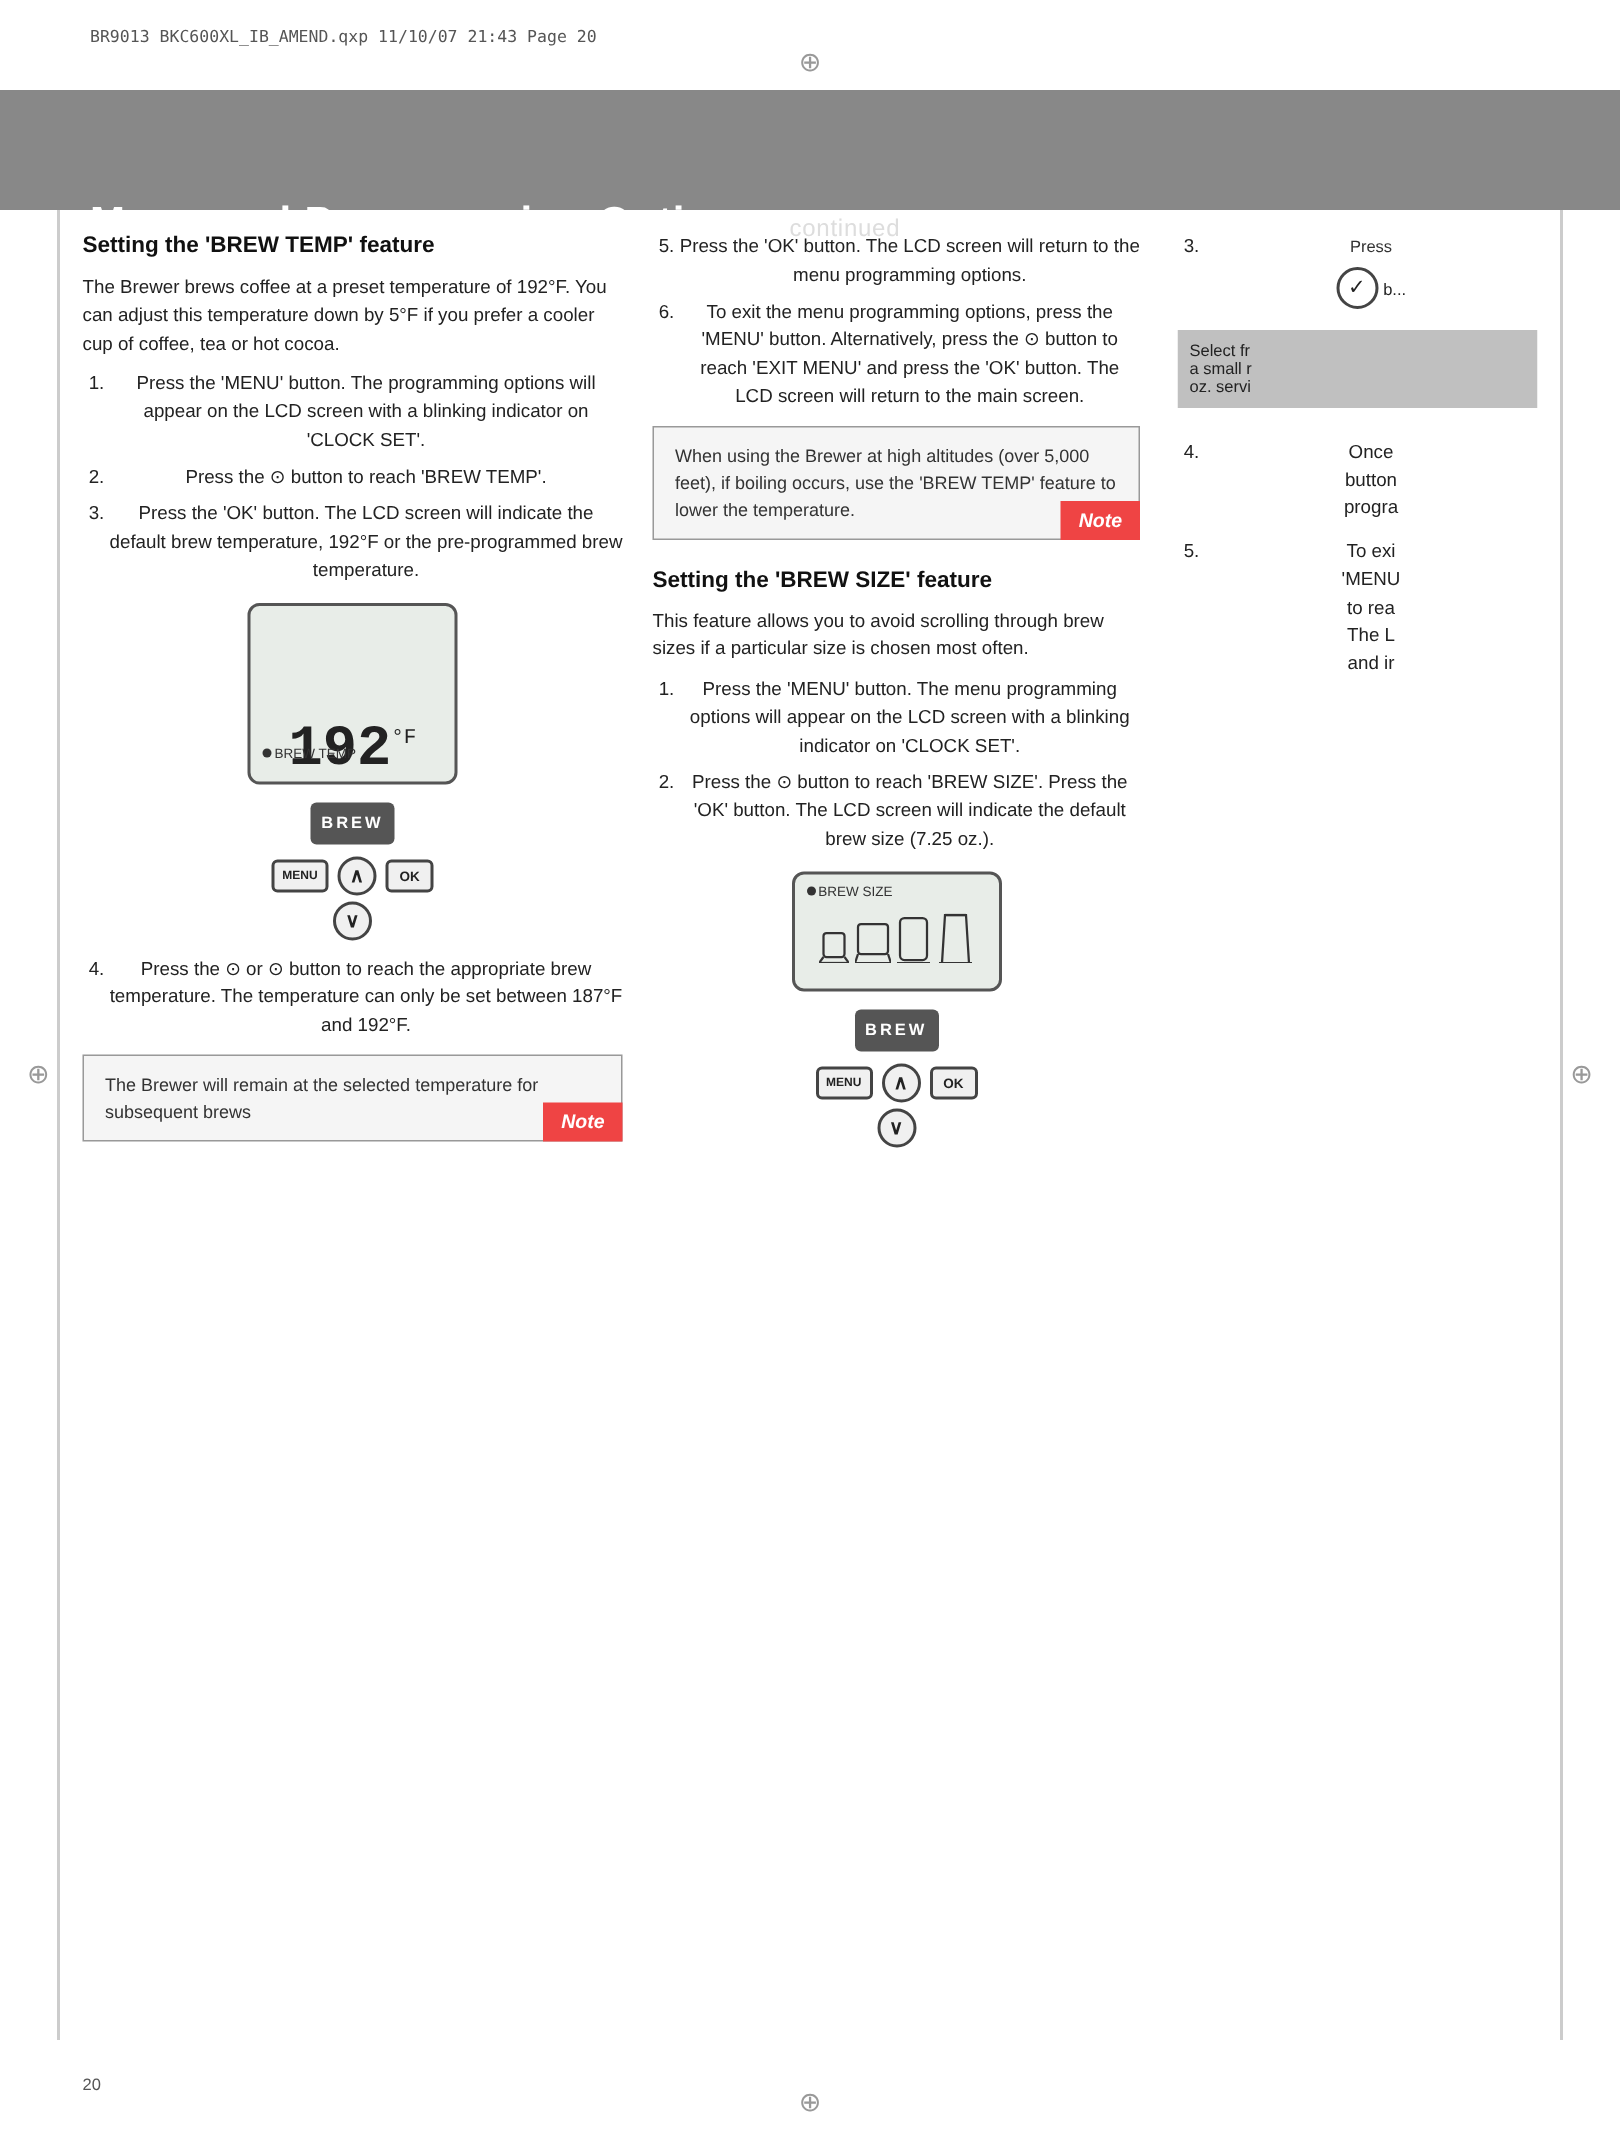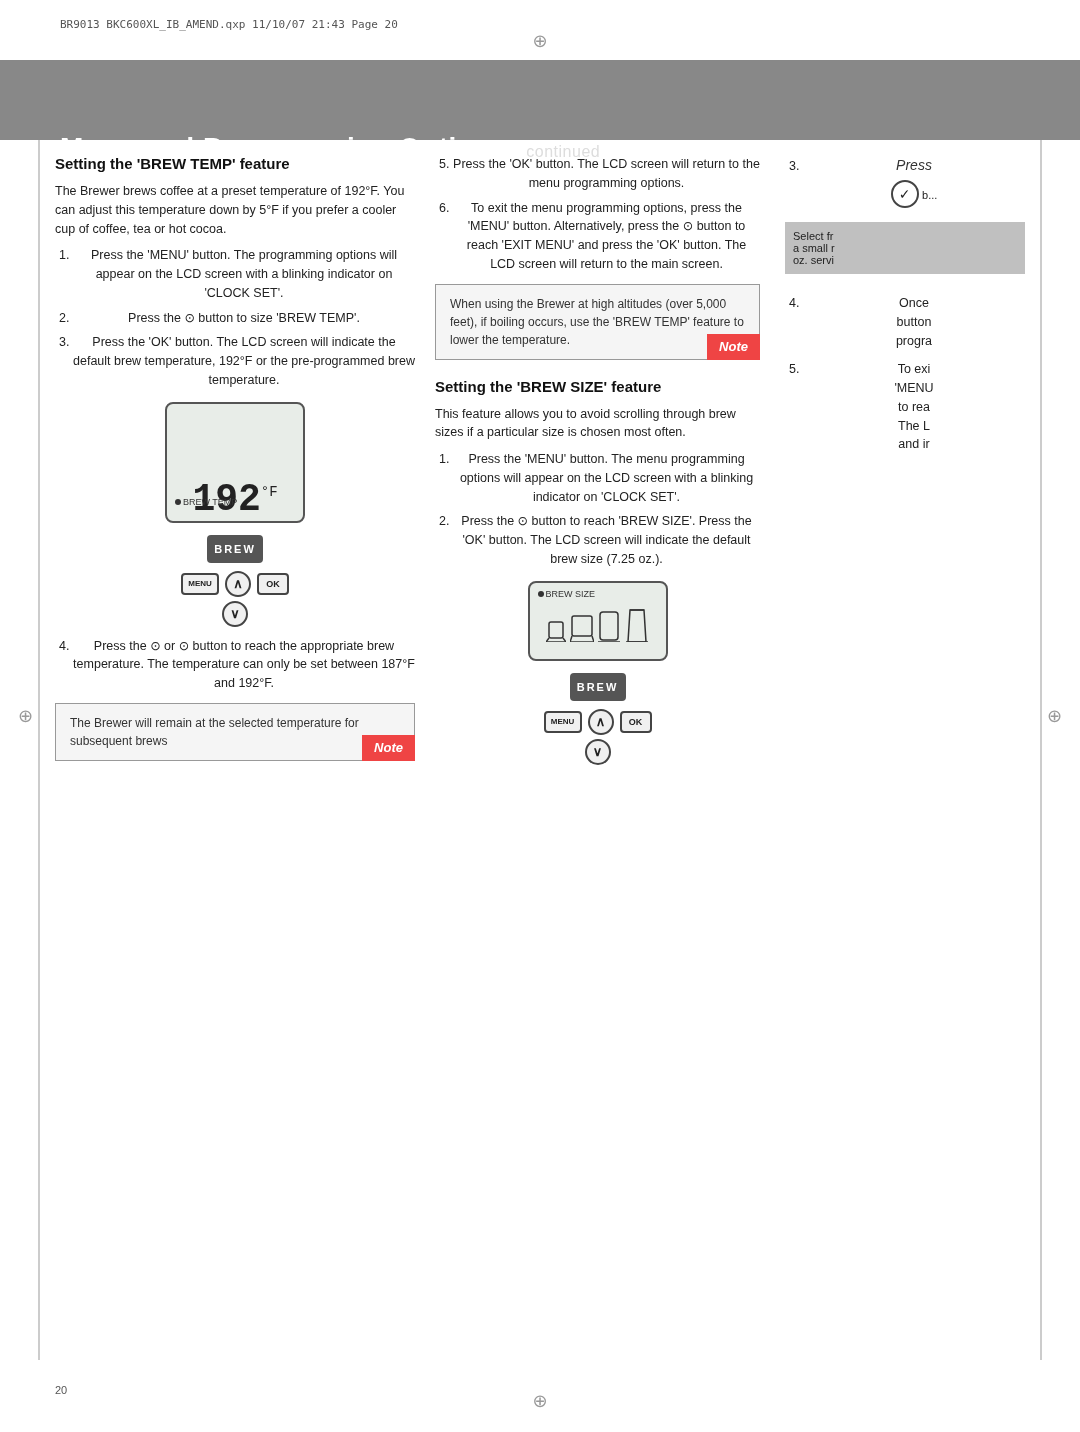--- a/index.html
+++ b/index.html
@@ -296,25 +296,24 @@
       top: 50%;
       left: 18px;
       transform: translateY(-50%);
     }
     .reg-mid-right {
       top: 50%;
       right: 18px;
       transform: translateY(-50%);
     }
     .right-partial-text {
-      font-size: 14px;
+      font-size: 11px;
       line-height: 1.5;
       color: #333;
       padding: 0 4px;
-      font-style: italic;
     }
   </style>
 </head>
 <body>
 
 <div class="page-container">
 
   <div class="reg-mark reg-top-center">⊕</div>
   <div class="reg-mark reg-bottom-center">⊕</div>
   <div class="reg-mark reg-mid-left">⊕</div>
@@ -338,21 +337,21 @@
   <div class="content">
     <div class="columns">
 
       <div class="col-left">
         <div class="section-title">
           <span>Setting the 'BREW TEMP' feature</span>
         </div>
         <p>The Brewer brews coffee at a preset temperature of 192°F. You can adjust this temperature down by 5°F if you prefer a cooler cup of coffee, tea or hot cocoa.</p>
         <ol>
           <li>Press the 'MENU' button. The programming options will appear on the LCD screen with a blinking indicator on 'CLOCK SET'.</li>
-          <li>Press the ⊙ button to size 'BREW TEMP'.</li>
+          <li>Press the ⊙ button to reach 'BREW TEMP'.</li>
           <li>Press the 'OK' button. The LCD screen will indicate the default brew temperature, 192°F or the pre-programmed brew temperature.</li>
         </ol>
 
         <div style="text-align:center; margin: 10px 0;">
           <div class="lcd-display">
             <div class="lcd-temp">
               <span>192</span><span class="lcd-sup">°F</span>
             </div>
             <div class="lcd-label">
               <span class="lcd-dot"></span><span>BREW TEMP</span>

